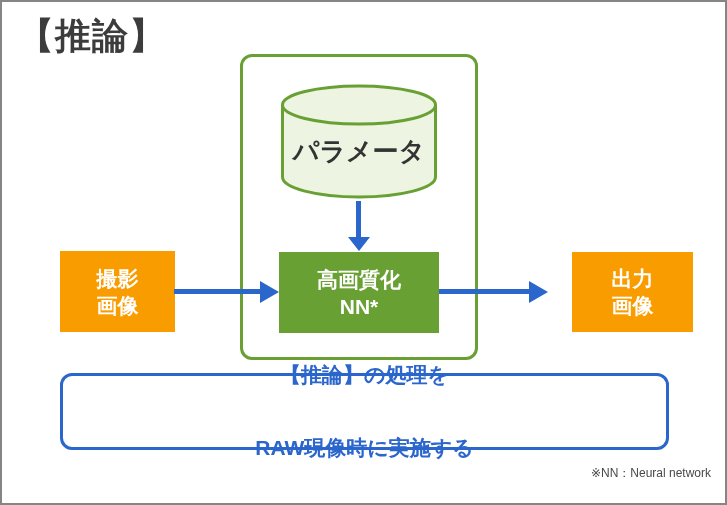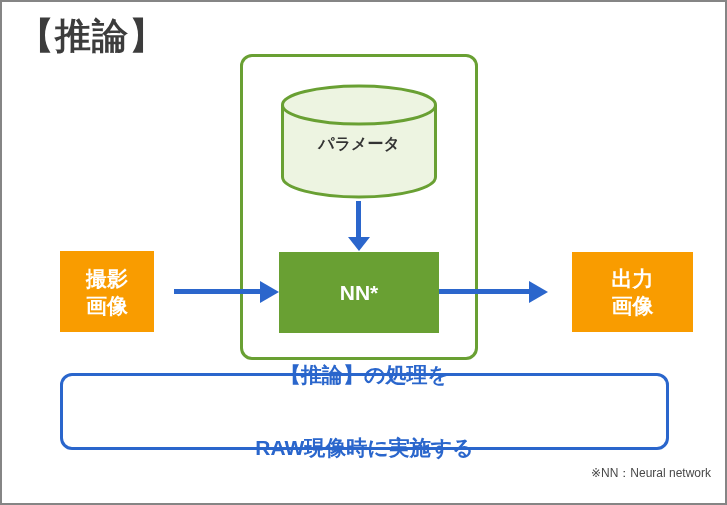--- a/index.html
+++ b/index.html
@@ -21,31 +21,31 @@
   .group{
     position:absolute;left:238px;top:52px;width:238px;height:306px;
     box-sizing:border-box;
     border:3px solid #69A033;border-radius:12px;
     background:transparent;
   }
   
   .cyl{position:absolute;left:277px;top:81px;width:160px;height:118px;}
   .cyl-label{
     position:absolute;left:277px;top:132px;width:160px;
-    text-align:center;font-size:16px;font-weight:600;color:#333333;
+    text-align:center;font-size:26px;font-weight:600;color:#333333;
   }
   
   .node{
     position:absolute;box-sizing:border-box;
     display:flex;flex-direction:column;align-items:center;justify-content:center;
     text-align:center;color:#ffffff;font-weight:bold;
   }
   .node span{display:block;line-height:27px;}
   .orange{background:#F99C00;font-size:21px;}
-  .box-input{left:58px;top:249px;width:94px;height:81px;}
+  .box-input{left:58px;top:249px;width:115px;height:81px;}
   .box-output{left:546px;top:250px;width:121px;height:80px;margin-left:24px;}
   .box-nn{left:277px;top:250px;width:160px;height:81px;background:#69A033;font-size:21px;}
   
   .shaft-h{position:absolute;height:5px;background:#2B66CC;}
   .shaft-v{position:absolute;width:5px;background:#2B66CC;}
   .head-right{
     position:absolute;width:0;height:0;
     border-top:11px solid transparent;border-bottom:11px solid transparent;
     border-left:19px solid #2B66CC;
   }
@@ -91,20 +91,21 @@
     <span>撮影</span>
     <span>画像</span>
   </div>
 
   <div>
     <div class="shaft-h" style="left:172px;top:287px;width:88px;"></div>
     <div class="head-right" style="left:258px;top:279px;"></div>
   </div>
 
   <div class="node box-nn">
+    <span>高画質化</span>
     <span>NN*</span>
   </div>
 
   <div>
     <div class="shaft-h" style="left:437px;top:287px;width:92px;"></div>
     <div class="head-right" style="left:527px;top:279px;"></div>
   </div>
 
   <div class="node orange box-output">
     <span>出力</span>

